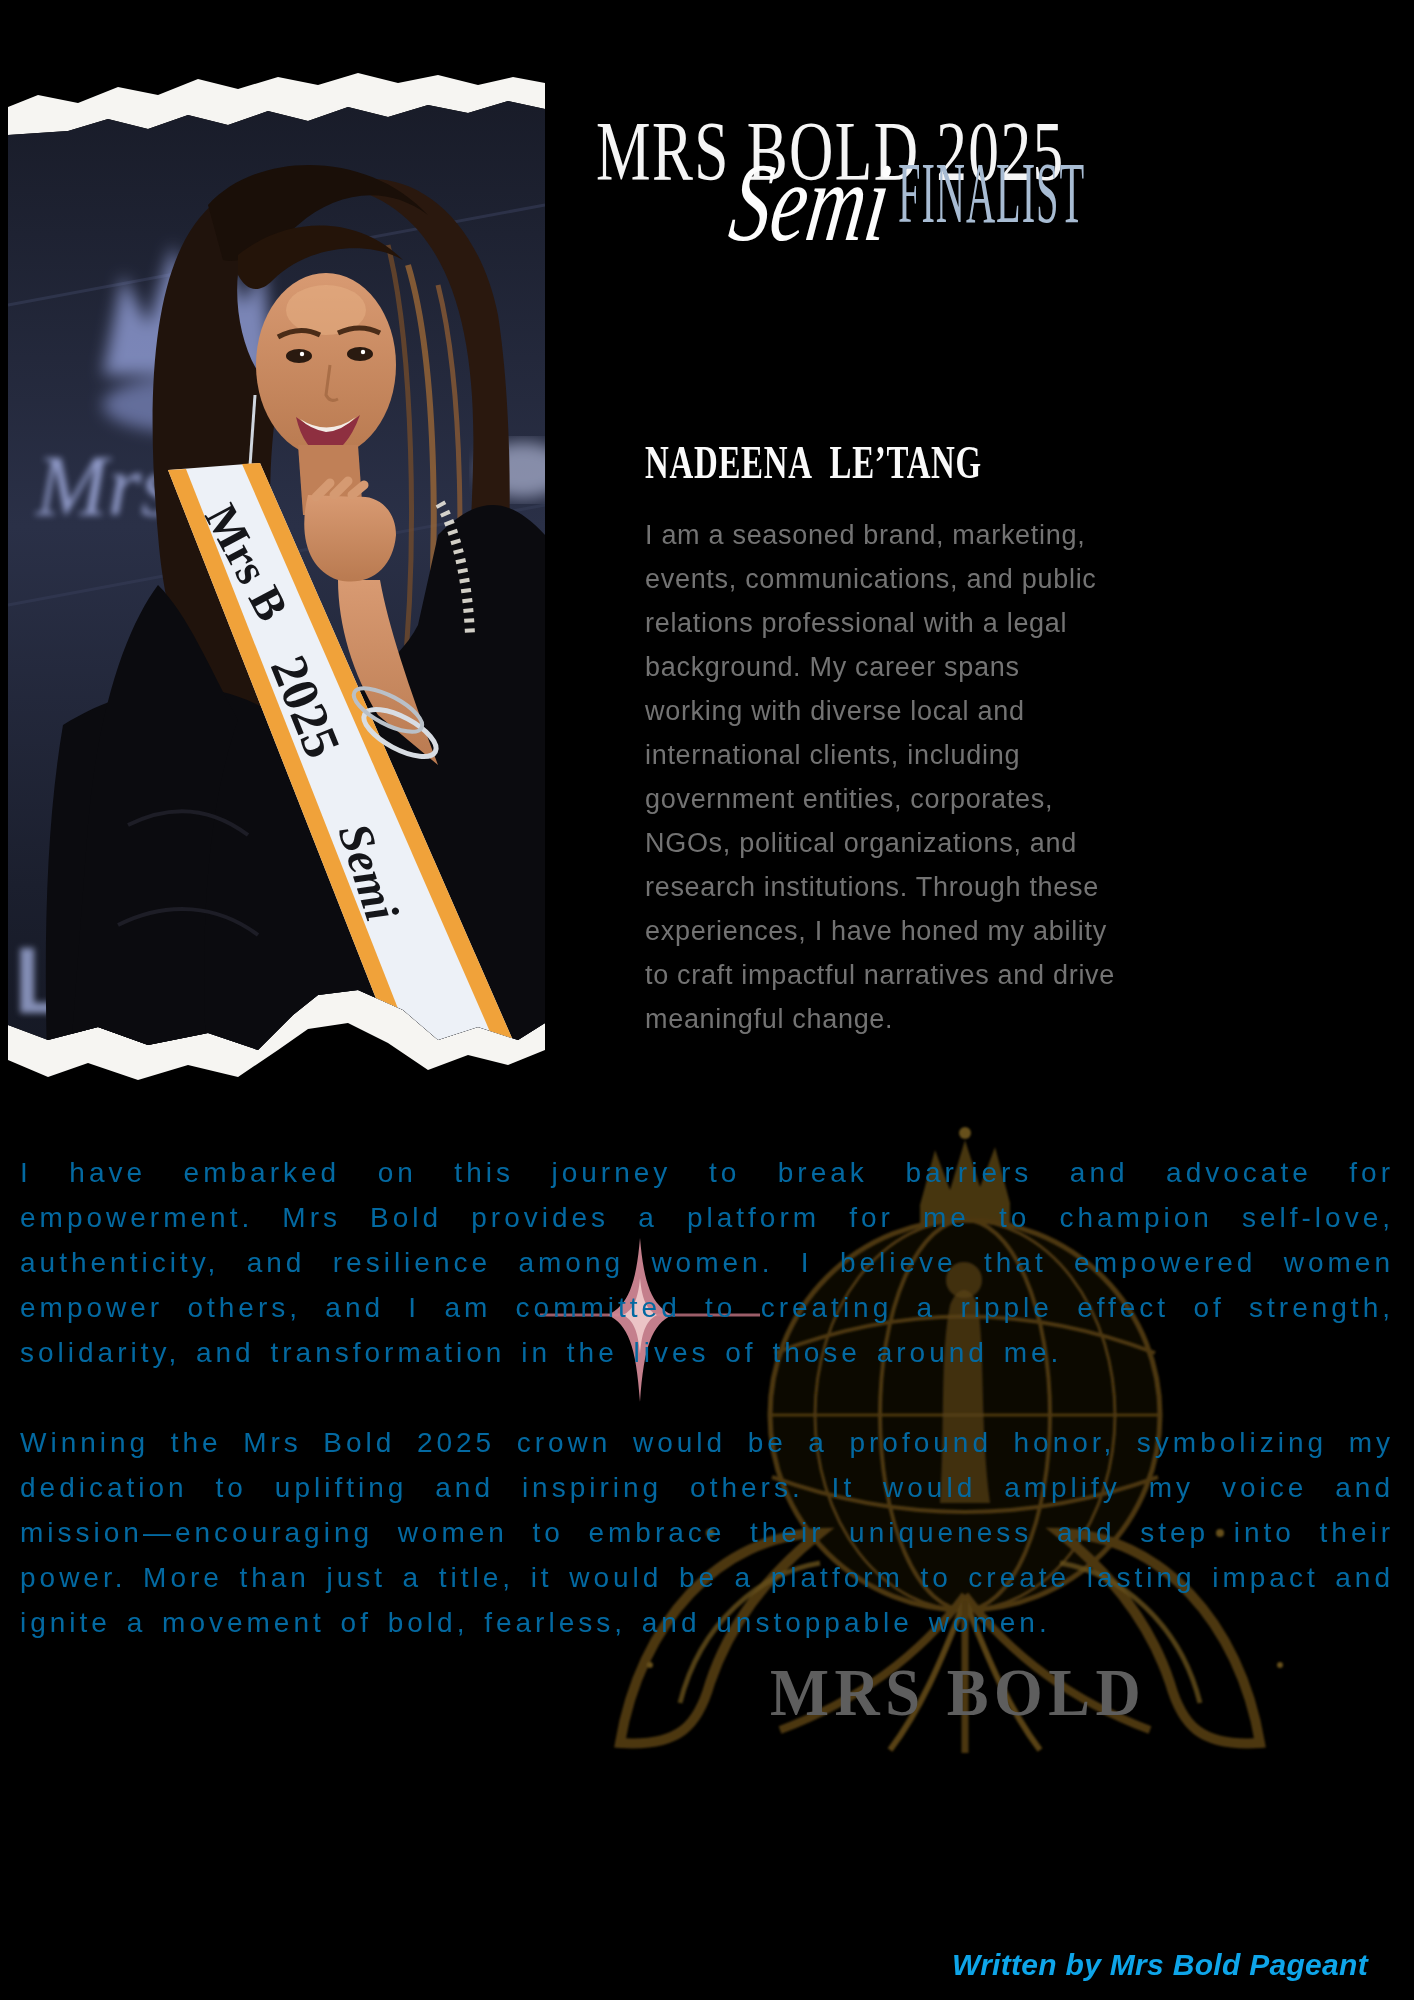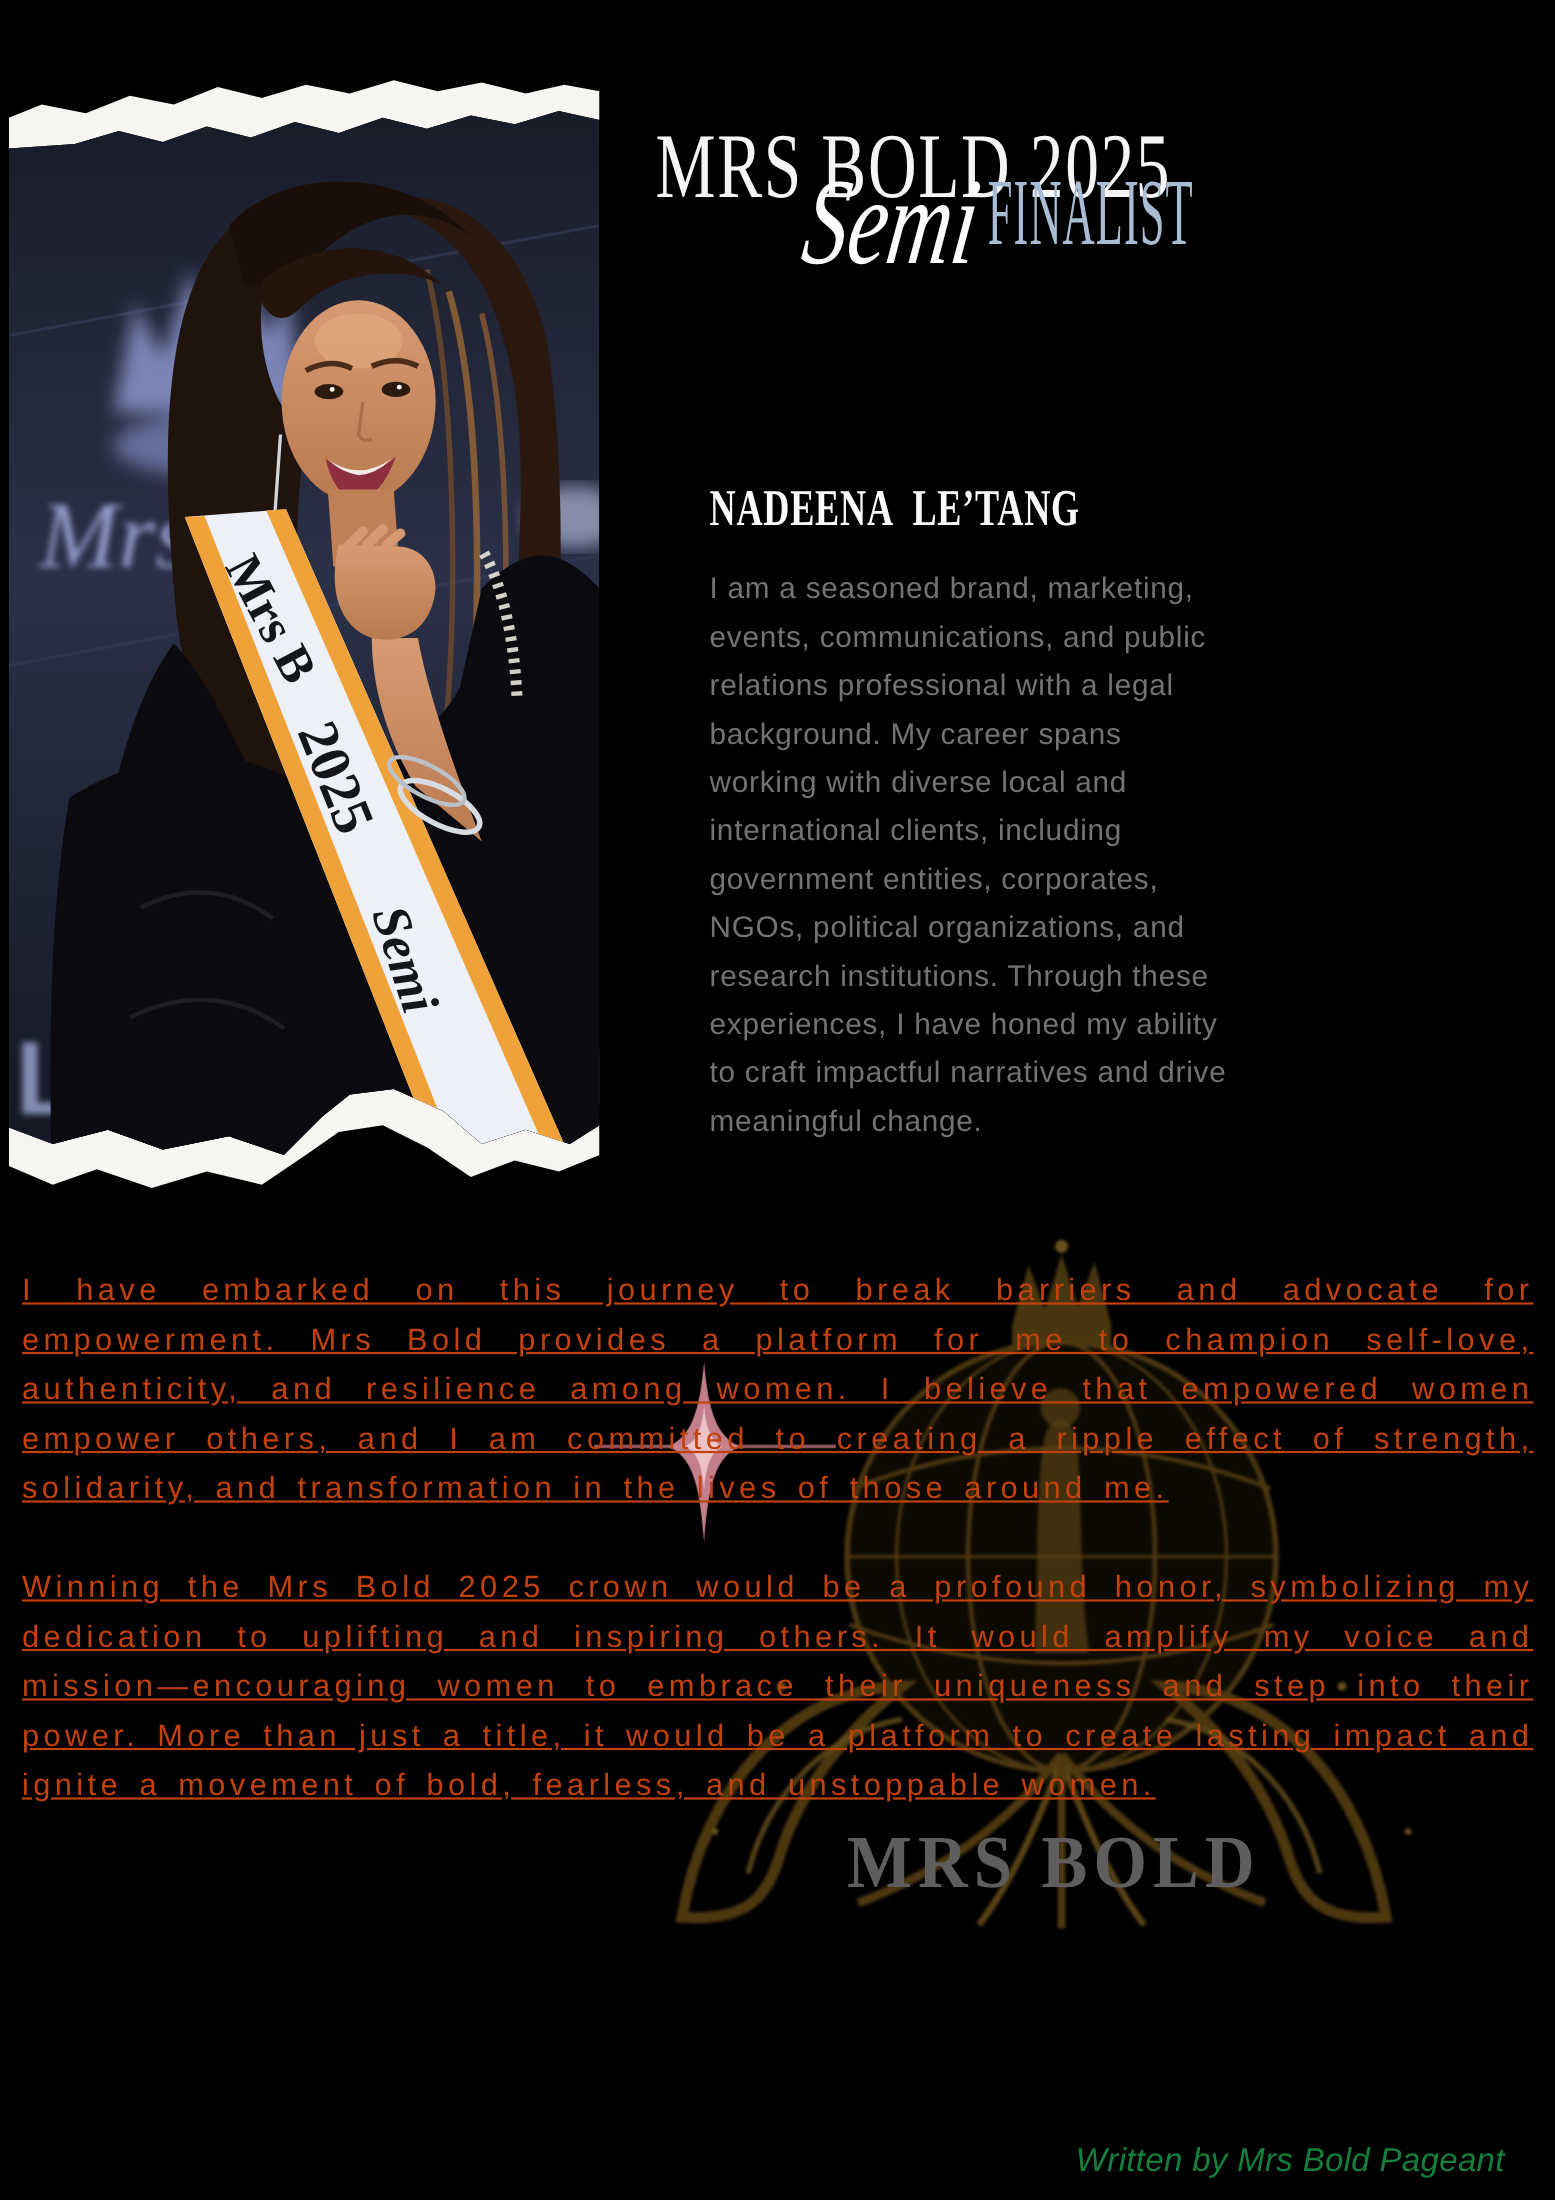--- a/index.html
+++ b/index.html
@@ -31,35 +31,35 @@
     transform:scaleX(.70);transform-origin:0 0;
   }
   .bio{
     position:absolute;left:645px;top:486px;width:470px;
     font-size:27px;line-height:44px;letter-spacing:.7px;color:#737373;text-align:left;
   }
   
   .paragraphs{
     position:absolute;left:20px;top:1150px;width:1374px;
     font-size:28px;line-height:45px;letter-spacing:4px;word-spacing:4px;
-    text-align:justify;color:#c2410c;text-decoration:underline;
+    text-align:justify;color:#0369a1;
   }
   .paragraphs p{margin:0 0 45px 0;}
   
   .photo-wrap{position:absolute;left:8px;top:65px;width:537px;height:1025px;}
   .ornament-wrap{position:absolute;left:560px;top:1095px;width:760px;height:660px;opacity:.85;}
   .sparkle-wrap{position:absolute;left:540px;top:1230px;width:220px;height:180px;}
   .brand-watermark{
     position:absolute;left:770px;top:1658px;white-space:nowrap;
     font-family:"Liberation Serif",serif;font-weight:700;font-size:68px;line-height:1;
     letter-spacing:6px;color:#5e5e5e;transform:scaleX(.92);transform-origin:0 0;
   }
   .credit{
     position:absolute;right:46px;top:1948px;white-space:nowrap;
-    font-weight:400;font-style:italic;font-size:30px;letter-spacing:.3px;color:#15803d;
+    font-weight:700;font-style:italic;font-size:30px;letter-spacing:.3px;color:#0ea5e9;
   }
 </style>
 </head>
 <body>
 
 <div class="canvas">
 
   <div class="ornament-wrap">
     <svg width="760" height="660" viewBox="0 0 760 660">
       <defs>

